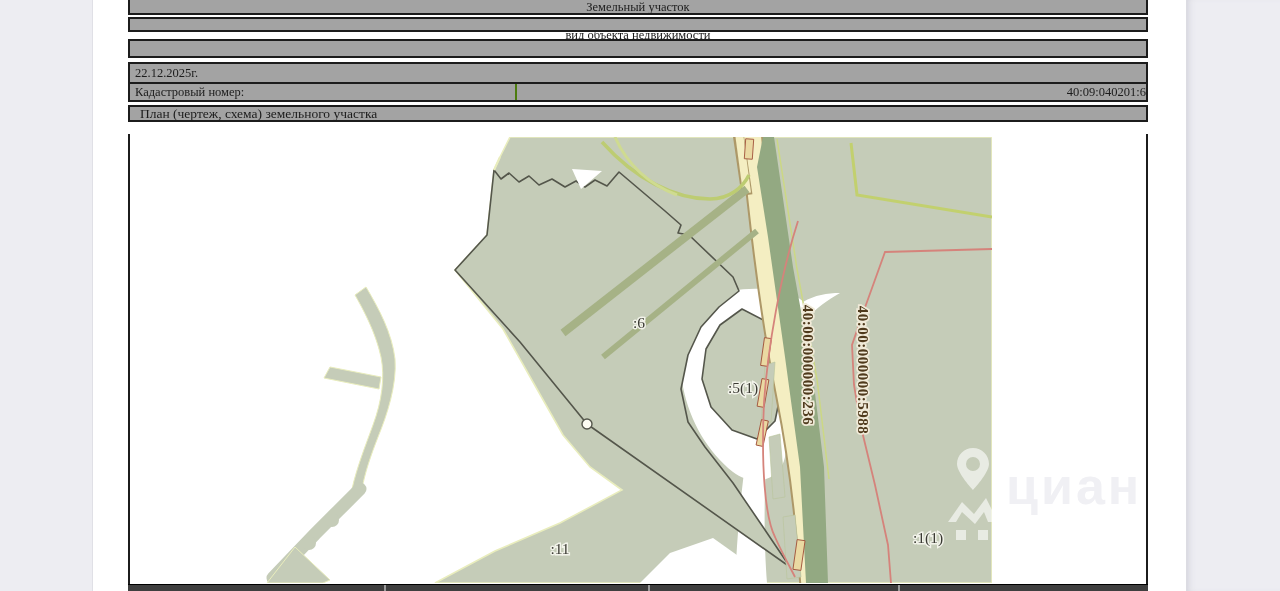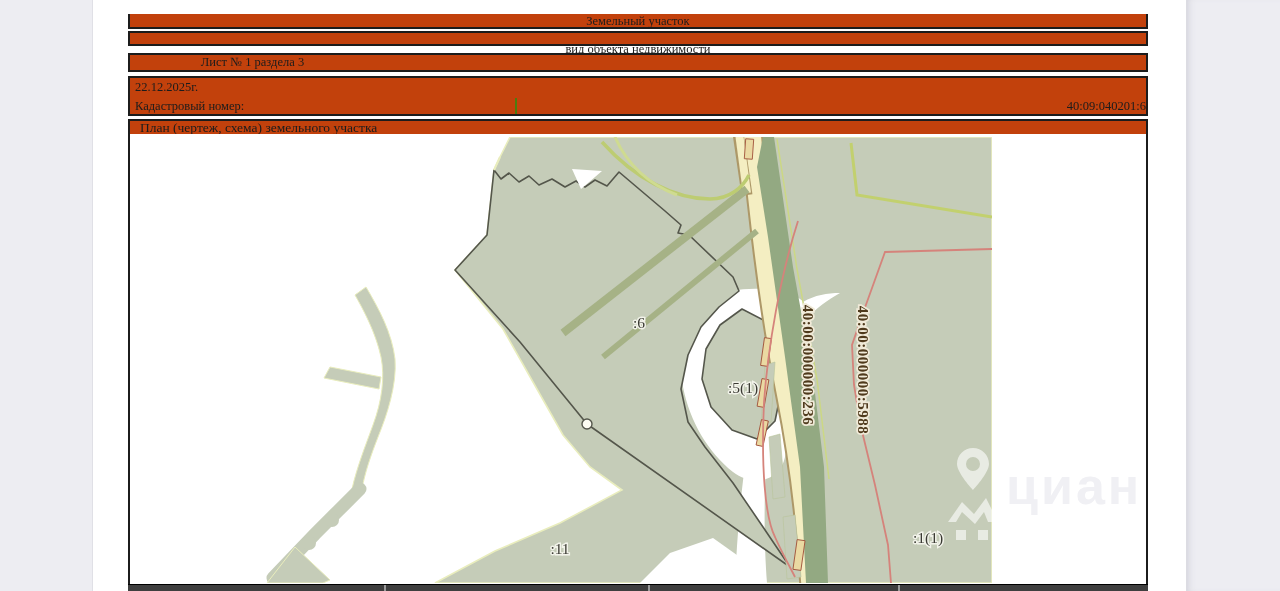--- a/index.html
+++ b/index.html
@@ -5,30 +5,30 @@
   html,body{margin:0;padding:0;}
   body{
     width:1280px;height:591px;position:relative;overflow:hidden;
     background:#ffffff;font-family:"Liberation Serif","DejaVu Serif",serif;
     color:#1c1c1c;
   }
   .side-gutter{position:absolute;top:0;height:591px;background:#ededf2;}
   .gutter-left{left:0;width:92px;border-right:1px solid #e0e0e6;}
   .gutter-right{left:1186px;width:94px;border-left:1px solid #dcdce2;box-shadow:inset 6px 0 8px -6px #c9c9d2;}
   .doc{position:absolute;left:128px;top:0;width:1024px;}
-  .row{position:absolute;left:0;width:1020px;background:#c2410c;border:2px solid #1c1c1c;box-sizing:border-box;margin-top:14px;}
+  .row{position:absolute;left:0;width:1020px;background:#a3a3a3;border:2px solid #1c1c1c;box-sizing:border-box;}
   .row-center{text-align:center;}
   .t{font-size:12.5px;line-height:1;white-space:nowrap;}
   .r1{top:0;height:15px;border-top:none;padding-top:1px;}
   .r2{top:17px;height:15px;padding-top:10px;}
   .r3{top:39px;height:19px;display:flex;}
   .r3 .cell{flex:0 0 auto;border-right:2px solid #1c1c1c;box-sizing:border-box;
     display:flex;align-items:center;justify-content:center;}
   .r3 .cell:last-child{border-right:none;}
-  .r4{top:62px;height:38px;padding:3px 0 0 5px;}
+  .r4{top:62px;height:22px;padding:3px 0 0 5px;}
   .r5{top:84px;height:18px;border-top:none;display:flex;}
   .r5 .cell{box-sizing:border-box;padding:2px 0 0 5px;}
   .r5 .c1{width:387px;border-right:2px solid #4d7c0f;}
   .r5 .c2{flex:1;text-align:right;}
   .r6{top:105px;height:17px;display:flex;align-items:center;padding-left:10px;font-size:13.5px;}
   .map-box{position:absolute;left:0;top:134px;width:1020px;height:450px;
     border-left:2px solid #1c1c1c;border-right:2px solid #1c1c1c;box-sizing:border-box;background:#fff;}
   .map-svg{position:absolute;left:5px;top:3px;}
   .next-table-bar{position:absolute;left:0;top:584px;width:1020px;height:7px;
     background:#3f3f3f;border-top:1.5px solid #000;}
@@ -47,21 +47,20 @@
 
   <div class="row row-center t r1">
     <span>Земельный участок</span>
   </div>
 
   <div class="row row-center t r2">
     <span>вид объекта недвижимости</span>
   </div>
 
   <div class="row r3">
-    <div class="cell t" style="width:245px">Лист № 1 раздела 3</div>
   </div>
 
   <div class="row t r4">
     <span>22.12.2025г.</span>
   </div>
 
   <div class="row r5">
     <div class="cell c1 t">Кадастровый номер:</div>
     <div class="cell c2 t">40:09:040201:6</div>
   </div>

